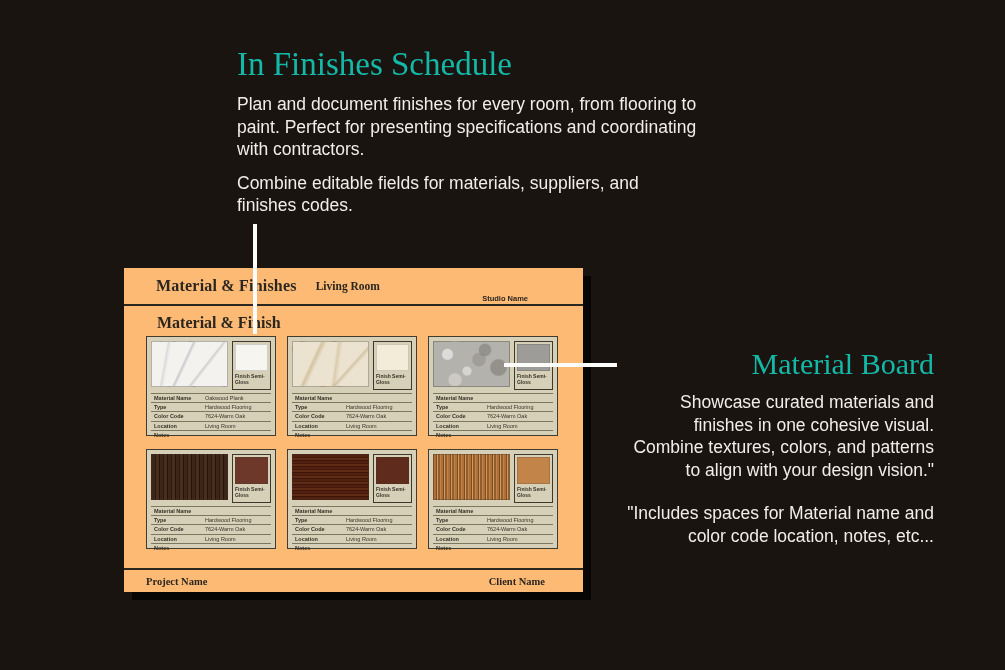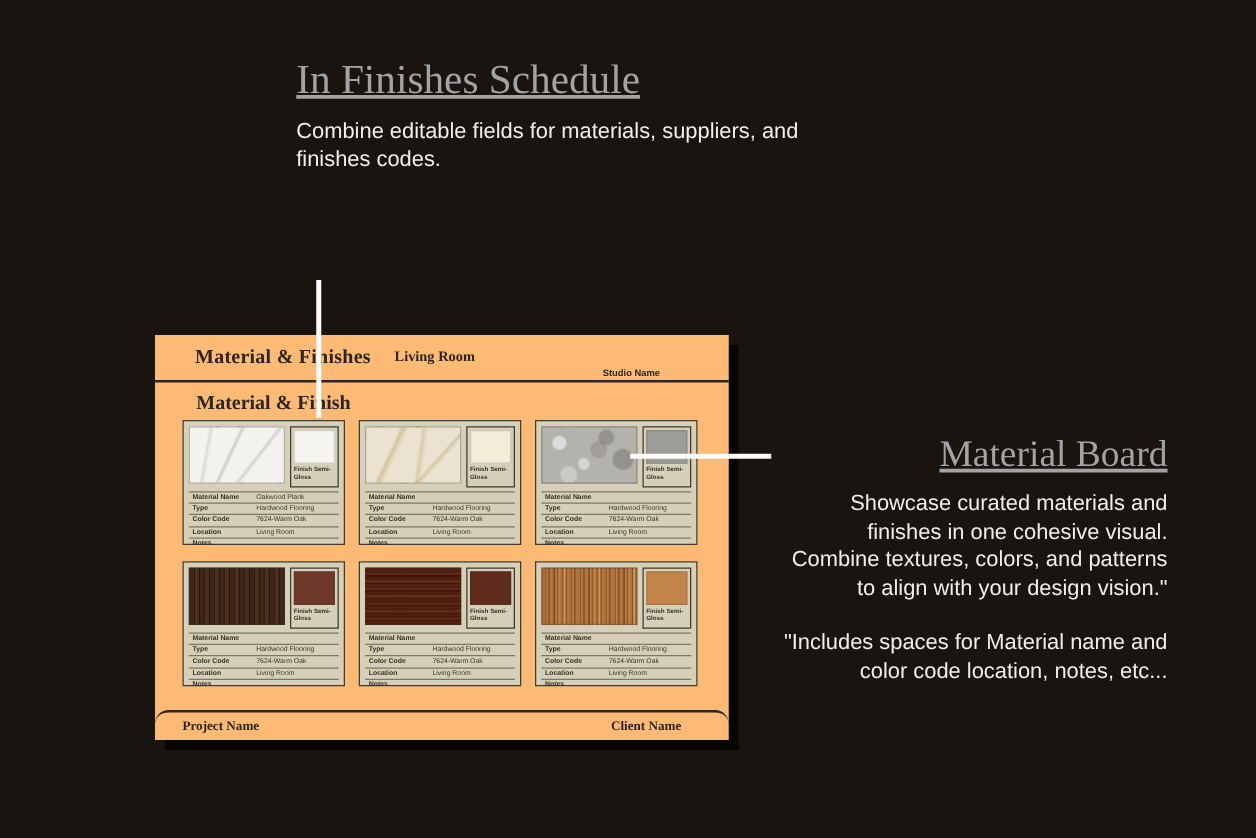--- a/index.html
+++ b/index.html
@@ -10,23 +10,22 @@
     overflow: hidden;
     background: #1a1411;
     font-family: "Liberation Sans", sans-serif;
   }
 
   
   .panel { position: absolute; color: #f1eee7; }
   .panel h1, .panel h2 {
     font-family: "Liberation Serif", serif;
     font-weight: 400;
-    color: #a3a3a3;
+    color: #14b8a6;
     margin: 0;
-    text-decoration: underline;
   }
   .left-panel { left: 237px; top: 44px; width: 462px; }
   .left-panel h1 { font-size: 33px; line-height: 40px; margin-bottom: 9px; }
   .right-panel { left: 622px; top: 345px; width: 312px; text-align: right; }
   .right-panel h2 { font-size: 30px; line-height: 38px; margin-bottom: 8px; }
   .panel p { font-size: 17.5px; line-height: 22.5px; margin: 0 0 11px 0; }
   .right-panel p.gap-after { margin-bottom: 21px; }
 
   
   .connector { position: absolute; background: #fcfcfb; z-index: 6; }
@@ -107,21 +106,21 @@
   .srow-label { width: 54px; padding-left: 3px; font-weight: 700; color: #353024; }
   .srow-value { flex: 1; color: #3a3427; }
 
   .board-footer {
     position: absolute; left: 0; right: 0; bottom: 0;
     height: 24px;
     border-top: 2px solid #2b2620;
     display: flex; align-items: center; justify-content: space-between;
     padding: 0 38px 0 22px;
     font-family: "Liberation Serif", serif;
-    font-weight: 700; font-size: 10.5px; border-radius: 11px;
+    font-weight: 700; font-size: 10.5px;
   }
 
   
   .tex-white-marble {
     background:
       linear-gradient(115deg, transparent 42%, rgba(168,170,178,.55) 44%, transparent 47%),
       linear-gradient(100deg, transparent 18%, rgba(182,184,190,.4) 20%, transparent 24%),
       linear-gradient(128deg, transparent 64%, rgba(152,154,162,.38) 66%, transparent 69%),
       #f3f2ef;
   }
@@ -153,20 +152,21 @@
   .tex-wood-bamboo {
     background: repeating-linear-gradient(90deg,
       #b0703a 0 2px, #7e4c22 2px 3px, #cf9a5d 3px 4px, #935c2b 4px 6px, #c08449 6px 7px);
   }
 </style>
 </head>
 <body>
 
 <div class="panel left-panel">
   <h1>In Finishes Schedule</h1>
+  <p>Plan and document finishes for every room, from flooring to paint. Perfect for presenting specifications and coordinating with contractors.</p>
   <p>Combine editable fields for materials, suppliers, and finishes codes.</p>
 </div>
 
 <div class="connector vertical"></div>
 <div class="connector horizontal"></div>
 
 <div class="board">
   <div class="board-header">
     <span class="board-title">Material &amp; Finishes</span>
     <span class="board-room">Living Room</span>

